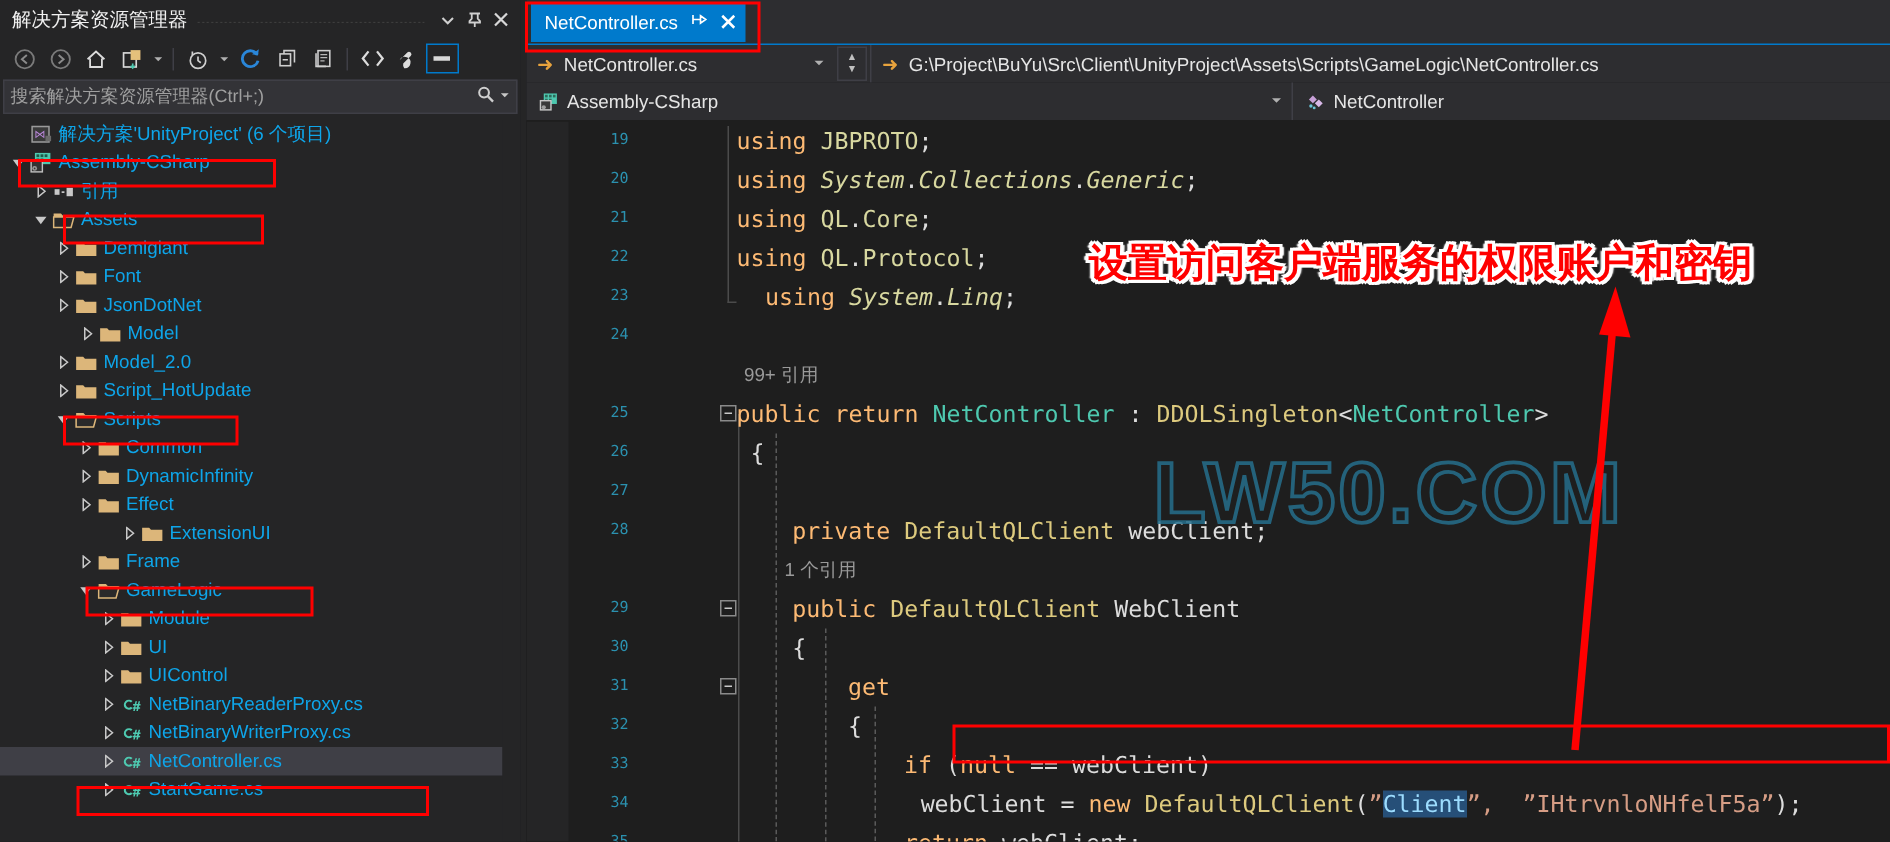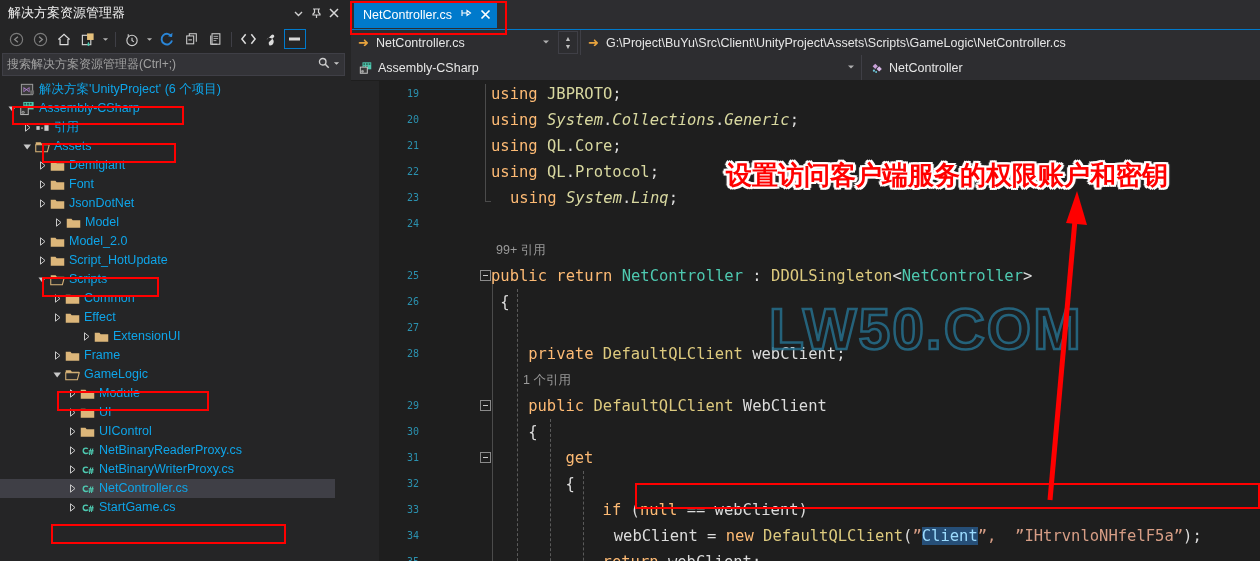--- a/index.html
+++ b/index.html
@@ -391,20 +391,33 @@
             <svg width="8" height="9" viewBox="0 0 8 9">
               <path d="M1.5 0.8 L6 4.5 L1.5 8.2 Z" fill="none" stroke="#c8c8c8" stroke-width="1"></path>
             </svg>
           </span>
           <span class="ticon">
             <svg width="15" height="13" viewBox="0 0 16 13">
               <path d="M0.8 2.5 h5 l1.3 1.5 h8.1 v8 h-14.4 z" fill="#dcb67a"></path>
             </svg>
           </span>
           <span class="tlabel">Common</span>
+        </div>
+        <div class="trow" style="padding-left: 51px;">
+          <span class="tw">
+            <svg width="8" height="9" viewBox="0 0 8 9">
+              <path d="M1.5 0.8 L6 4.5 L1.5 8.2 Z" fill="none" stroke="#c8c8c8" stroke-width="1"></path>
+            </svg>
+          </span>
+          <span class="ticon">
+            <svg width="15" height="13" viewBox="0 0 16 13">
+              <path d="M0.8 2.5 h5 l1.3 1.5 h8.1 v8 h-14.4 z" fill="#dcb67a"></path>
+            </svg>
+          </span>
+          <span class="tlabel">DynamicInfinity</span>
         </div>
         <div class="trow" style="padding-left: 51px;">
           <span class="tw">
             <svg width="8" height="9" viewBox="0 0 8 9">
               <path d="M1.5 0.8 L6 4.5 L1.5 8.2 Z" fill="none" stroke="#c8c8c8" stroke-width="1"></path>
             </svg>
           </span>
           <span class="ticon">
             <svg width="15" height="13" viewBox="0 0 16 13">
               <path d="M0.8 2.5 h5 l1.3 1.5 h8.1 v8 h-14.4 z" fill="#dcb67a"></path>

